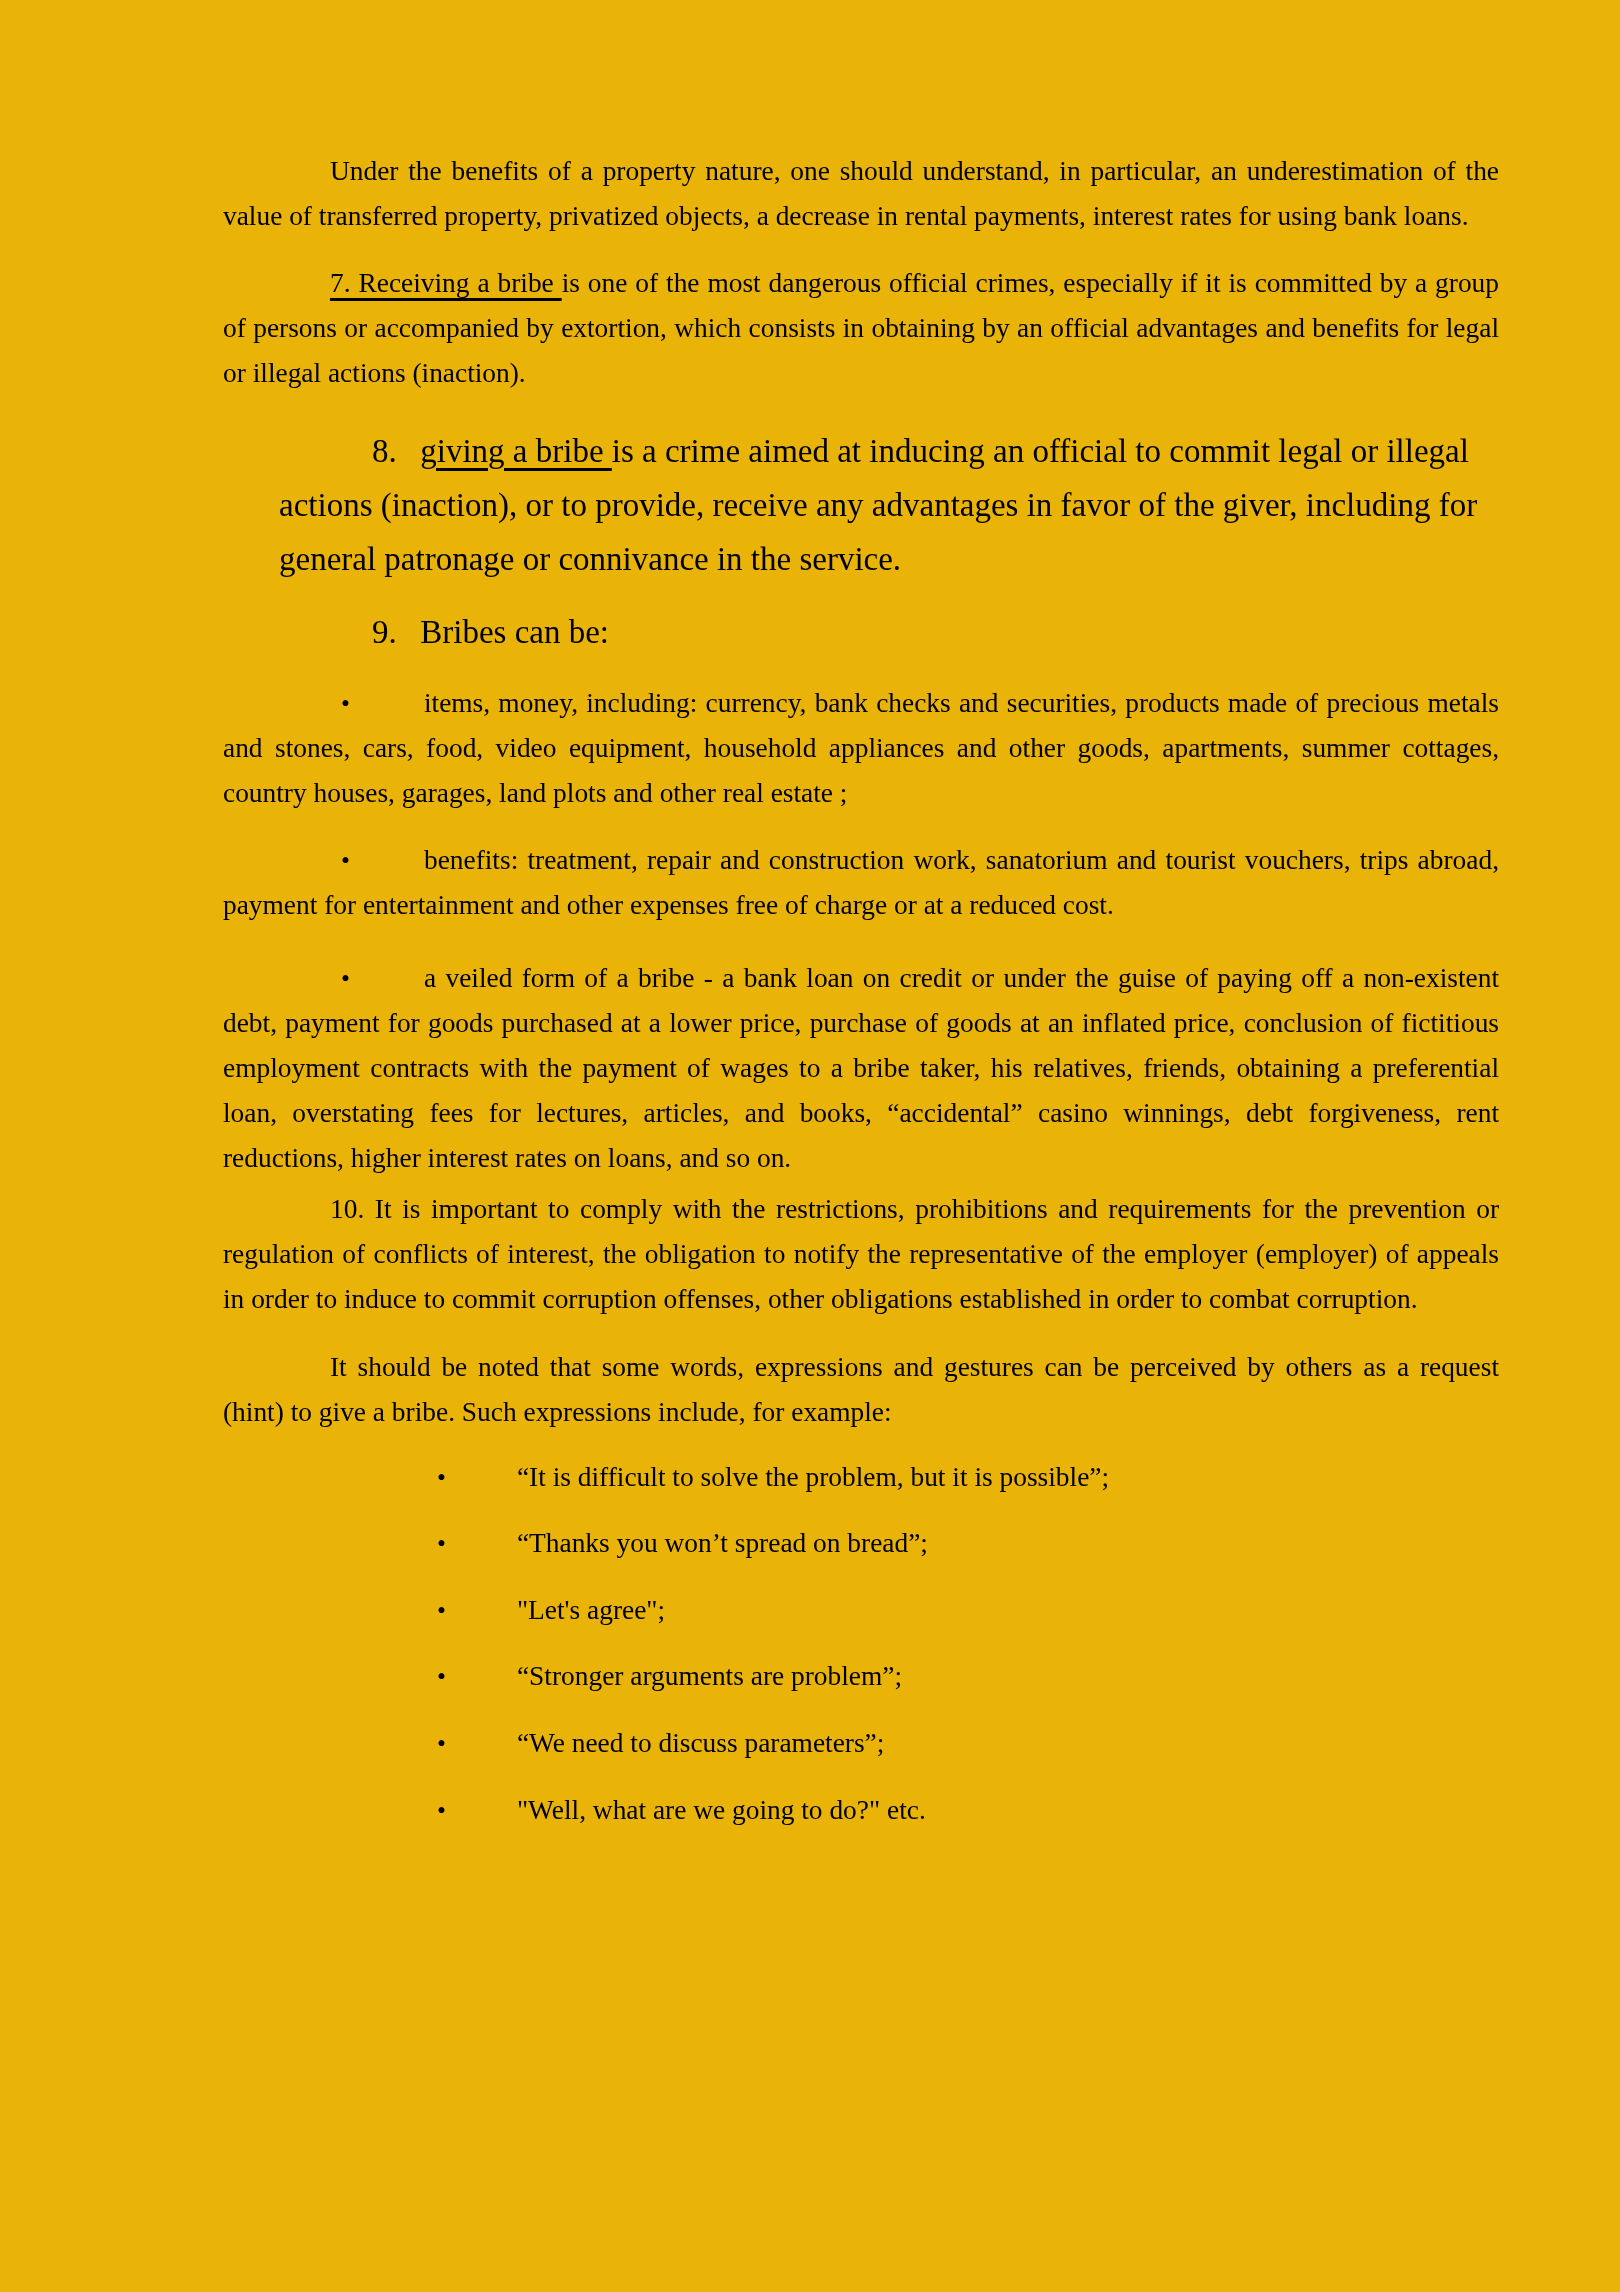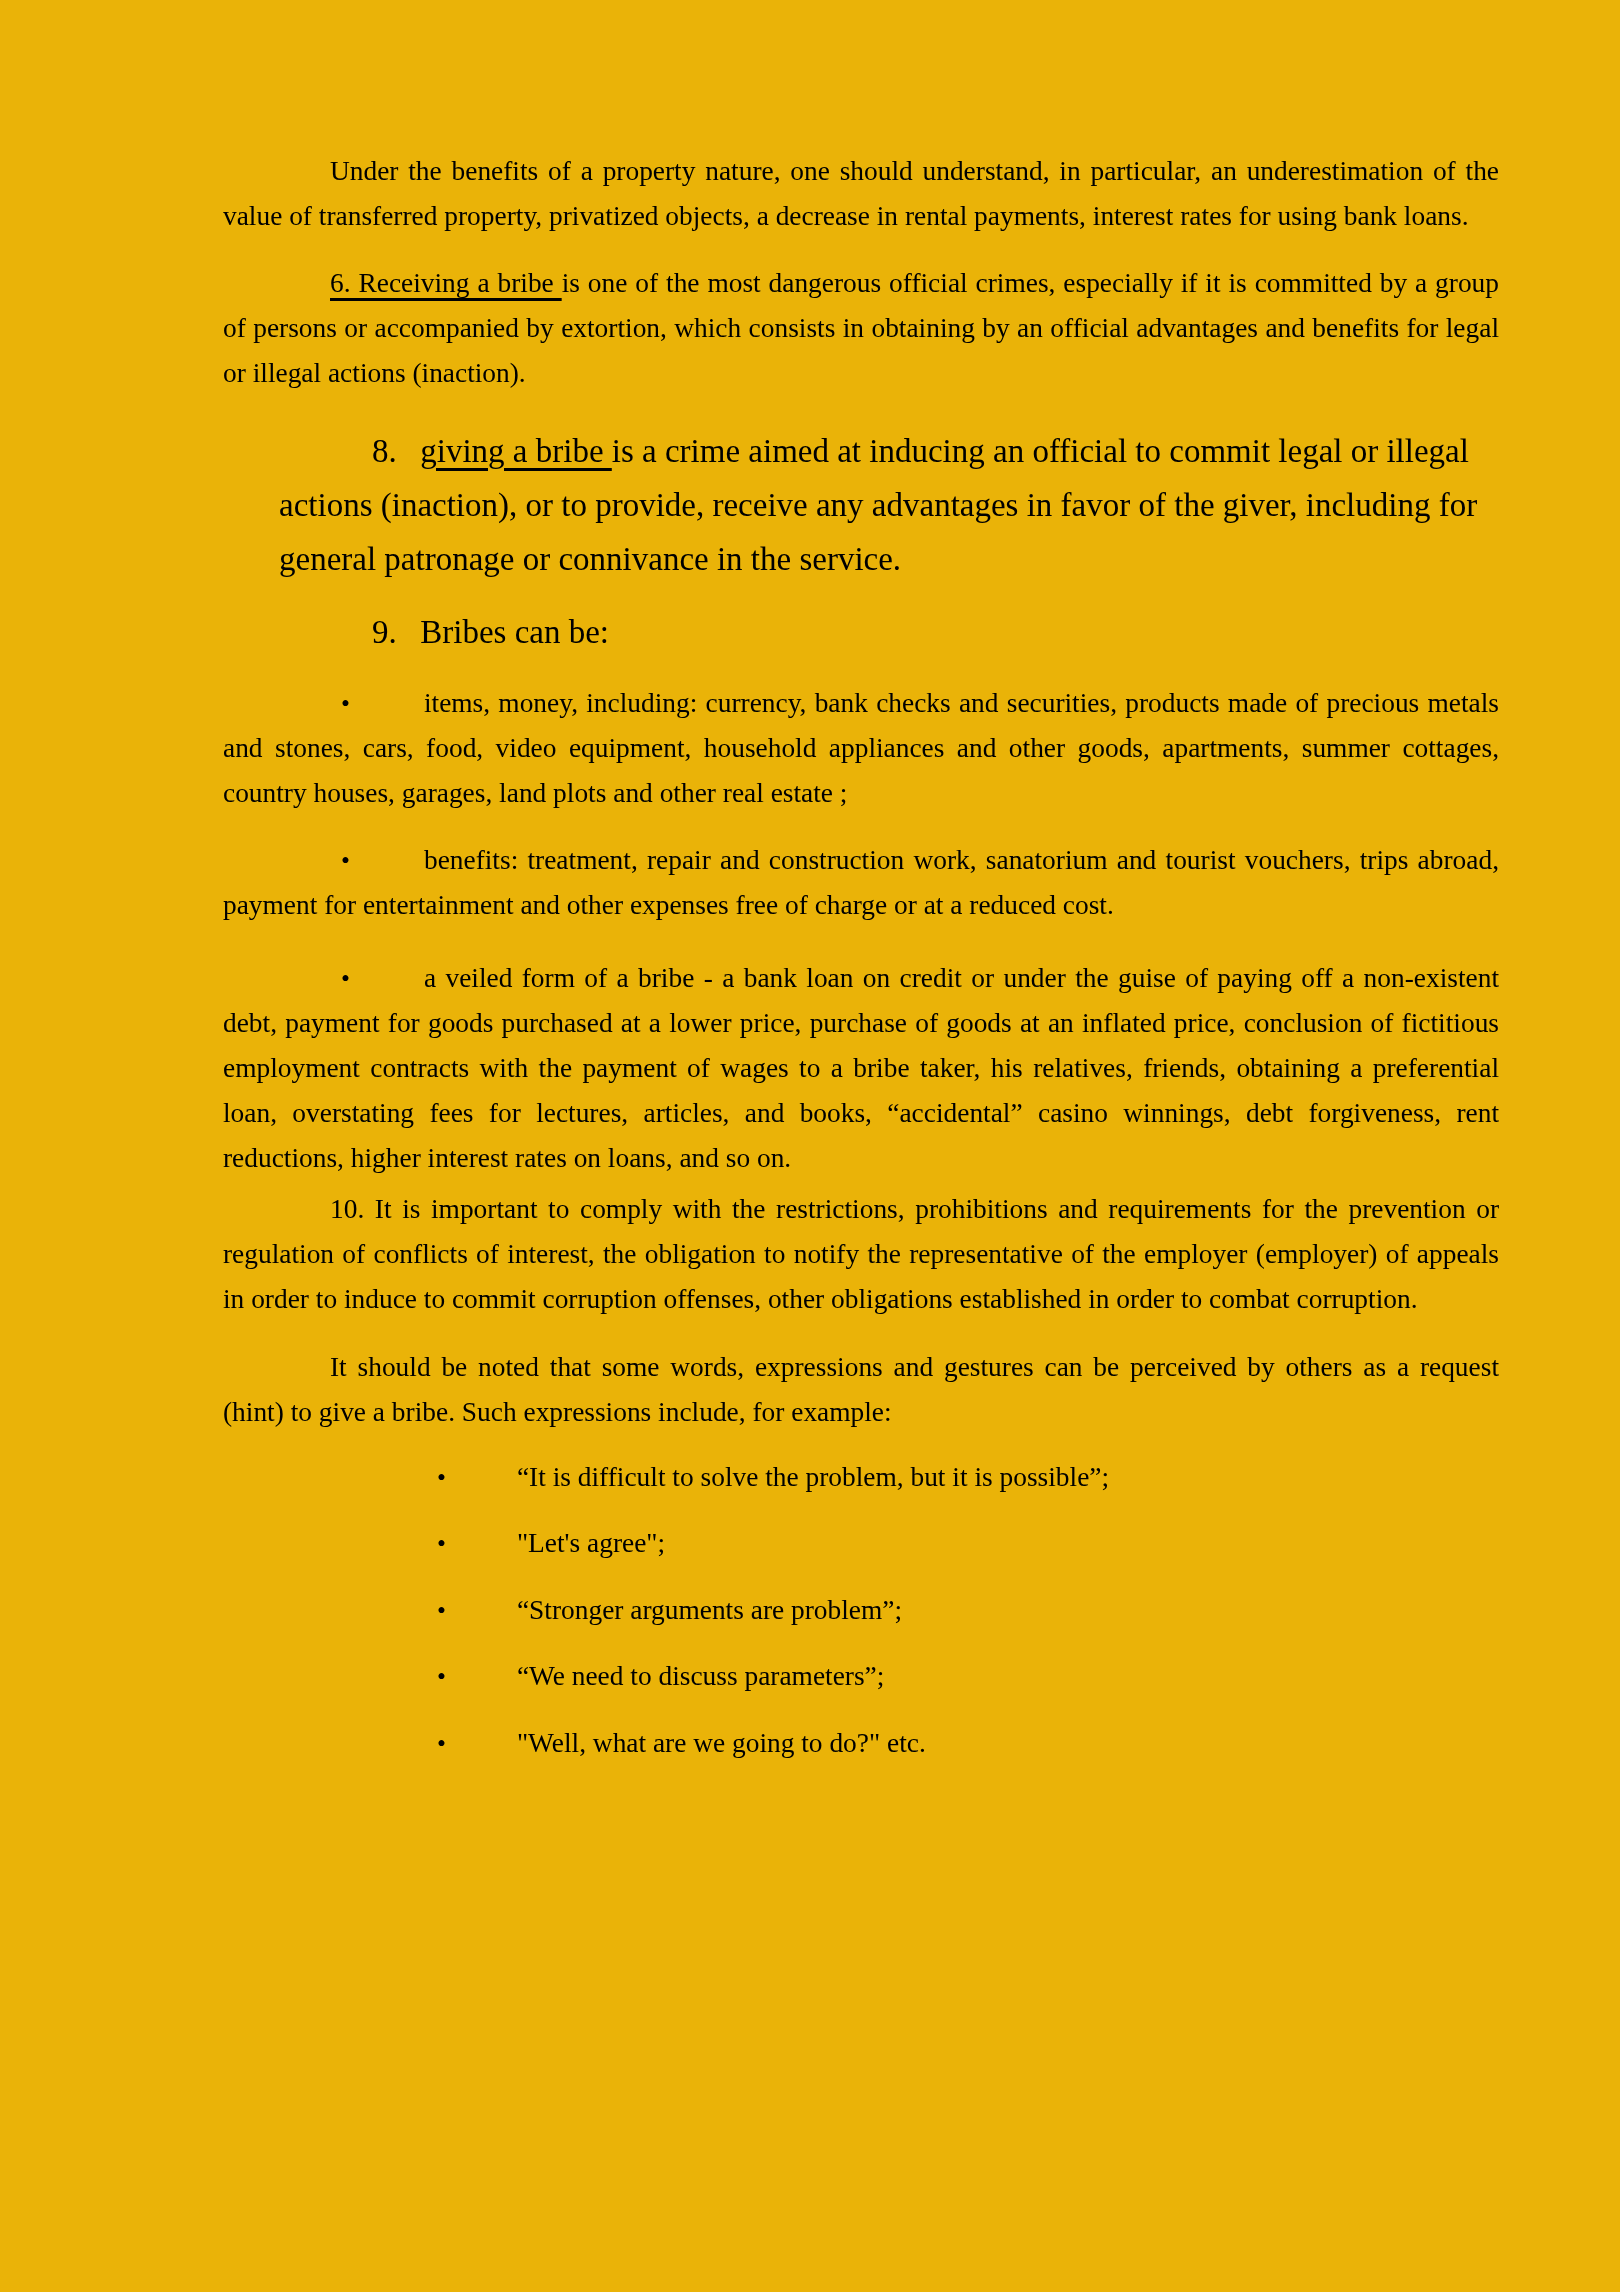--- a/index.html
+++ b/index.html
@@ -48,38 +48,39 @@
 </style>
 </head>
 <body>
 
 <div class="page">
   <div class="content">
 
     <p class="body indent p-intro"><span>Under the benefits of a property nature, one should understand, in particular, an underestimation of the value of transferred property, privatized objects, a decrease in rental payments, interest rates for using bank loans.</span></p>
 
 
-    <p class="body indent p-7"><span class="u">6. Receiving a bribe </span><span>is one of the most dangerous official crimes, especially if it is committed by a group of persons or accompanied by extortion, which consists in obtaining by an official advantages and benefits for legal or illegal actions (inaction).</span></p>
+    <p class="body indent p-7"><span class="u">7. Receiving a bribe </span><span>is one of the most dangerous official crimes, especially if it is committed by a group of persons or accompanied by extortion, which consists in obtaining by an official advantages and benefits for legal or illegal actions (inaction).</span></p>
 
     <p class="big p-8"><span>8.</span><span class="tab-num"></span><span class="u">giving a bribe </span><span>is a crime aimed at inducing an official to commit legal or illegal actions (inaction), or to provide, receive any advantages in favor of the giver, including for general patronage or connivance in the service.</span></p>
 
     <p class="big p-9"><span>9.</span><span class="tab-num"></span><span>Bribes can be:</span></p>
 
     <div>
       <p class="body b-item b-1"><span class="bullet-glyph">•</span><span class="tab-bullet"></span><span>items, money, including: currency, bank checks and securities, products made of precious metals and stones, cars, food, video equipment, household appliances and other goods, apartments, summer cottages, country houses, garages, land plots and other real estate ;</span></p>
       <p class="body b-item b-2"><span class="bullet-glyph">•</span><span class="tab-bullet"></span><span>benefits: treatment, repair and construction work, sanatorium and tourist vouchers, trips abroad, payment for entertainment and other expenses free of charge or at a reduced cost.</span></p>
       <p class="body b-item b-3"><span class="bullet-glyph">•</span><span class="tab-bullet"></span><span>a veiled form of a bribe - a bank loan on credit or under the guise of paying off a non-existent debt, payment for goods purchased at a lower price, purchase of goods at an inflated price, conclusion of fictitious employment contracts with the payment of wages to a bribe taker, his relatives, friends, obtaining a preferential loan, overstating fees for lectures, articles, and books, “accidental” casino winnings, debt forgiveness, rent reductions, higher interest rates on loans, and so on.</span></p>
     </div>
 
     <p class="body indent p-10"><span>10. It is important to comply with the restrictions, prohibitions and requirements for the prevention or regulation of conflicts of interest, the obligation to notify the representative of the employer (employer) of appeals in order to induce to commit corruption offenses, other obligations established in order to combat corruption.</span></p>
 
     <p class="body indent p-11"><span>It should be noted that some words, expressions and gestures can be perceived by others as a request (hint) to give a bribe. Such expressions include, for example:</span></p>
 
     <div class="quotes">
       <p class="quote"><span class="bullet-glyph">•</span><span class="tab-quote"></span><span>“It is difficult to solve the problem, but it is possible”;</span></p>
+      <p class="quote"><span class="bullet-glyph">•</span><span class="tab-quote"></span><span>“Thanks you won’t spread on bread”;</span></p>
       <p class="quote"><span class="bullet-glyph">•</span><span class="tab-quote"></span><span>"Let's agree";</span></p>
       <p class="quote"><span class="bullet-glyph">•</span><span class="tab-quote"></span><span>“Stronger arguments are problem”;</span></p>
       <p class="quote"><span class="bullet-glyph">•</span><span class="tab-quote"></span><span>“We need to discuss parameters”;</span></p>
       <p class="quote"><span class="bullet-glyph">•</span><span class="tab-quote"></span><span>"Well, what are we going to do?" etc.</span></p>
     </div>
 
   </div>
 </div>
 
 

